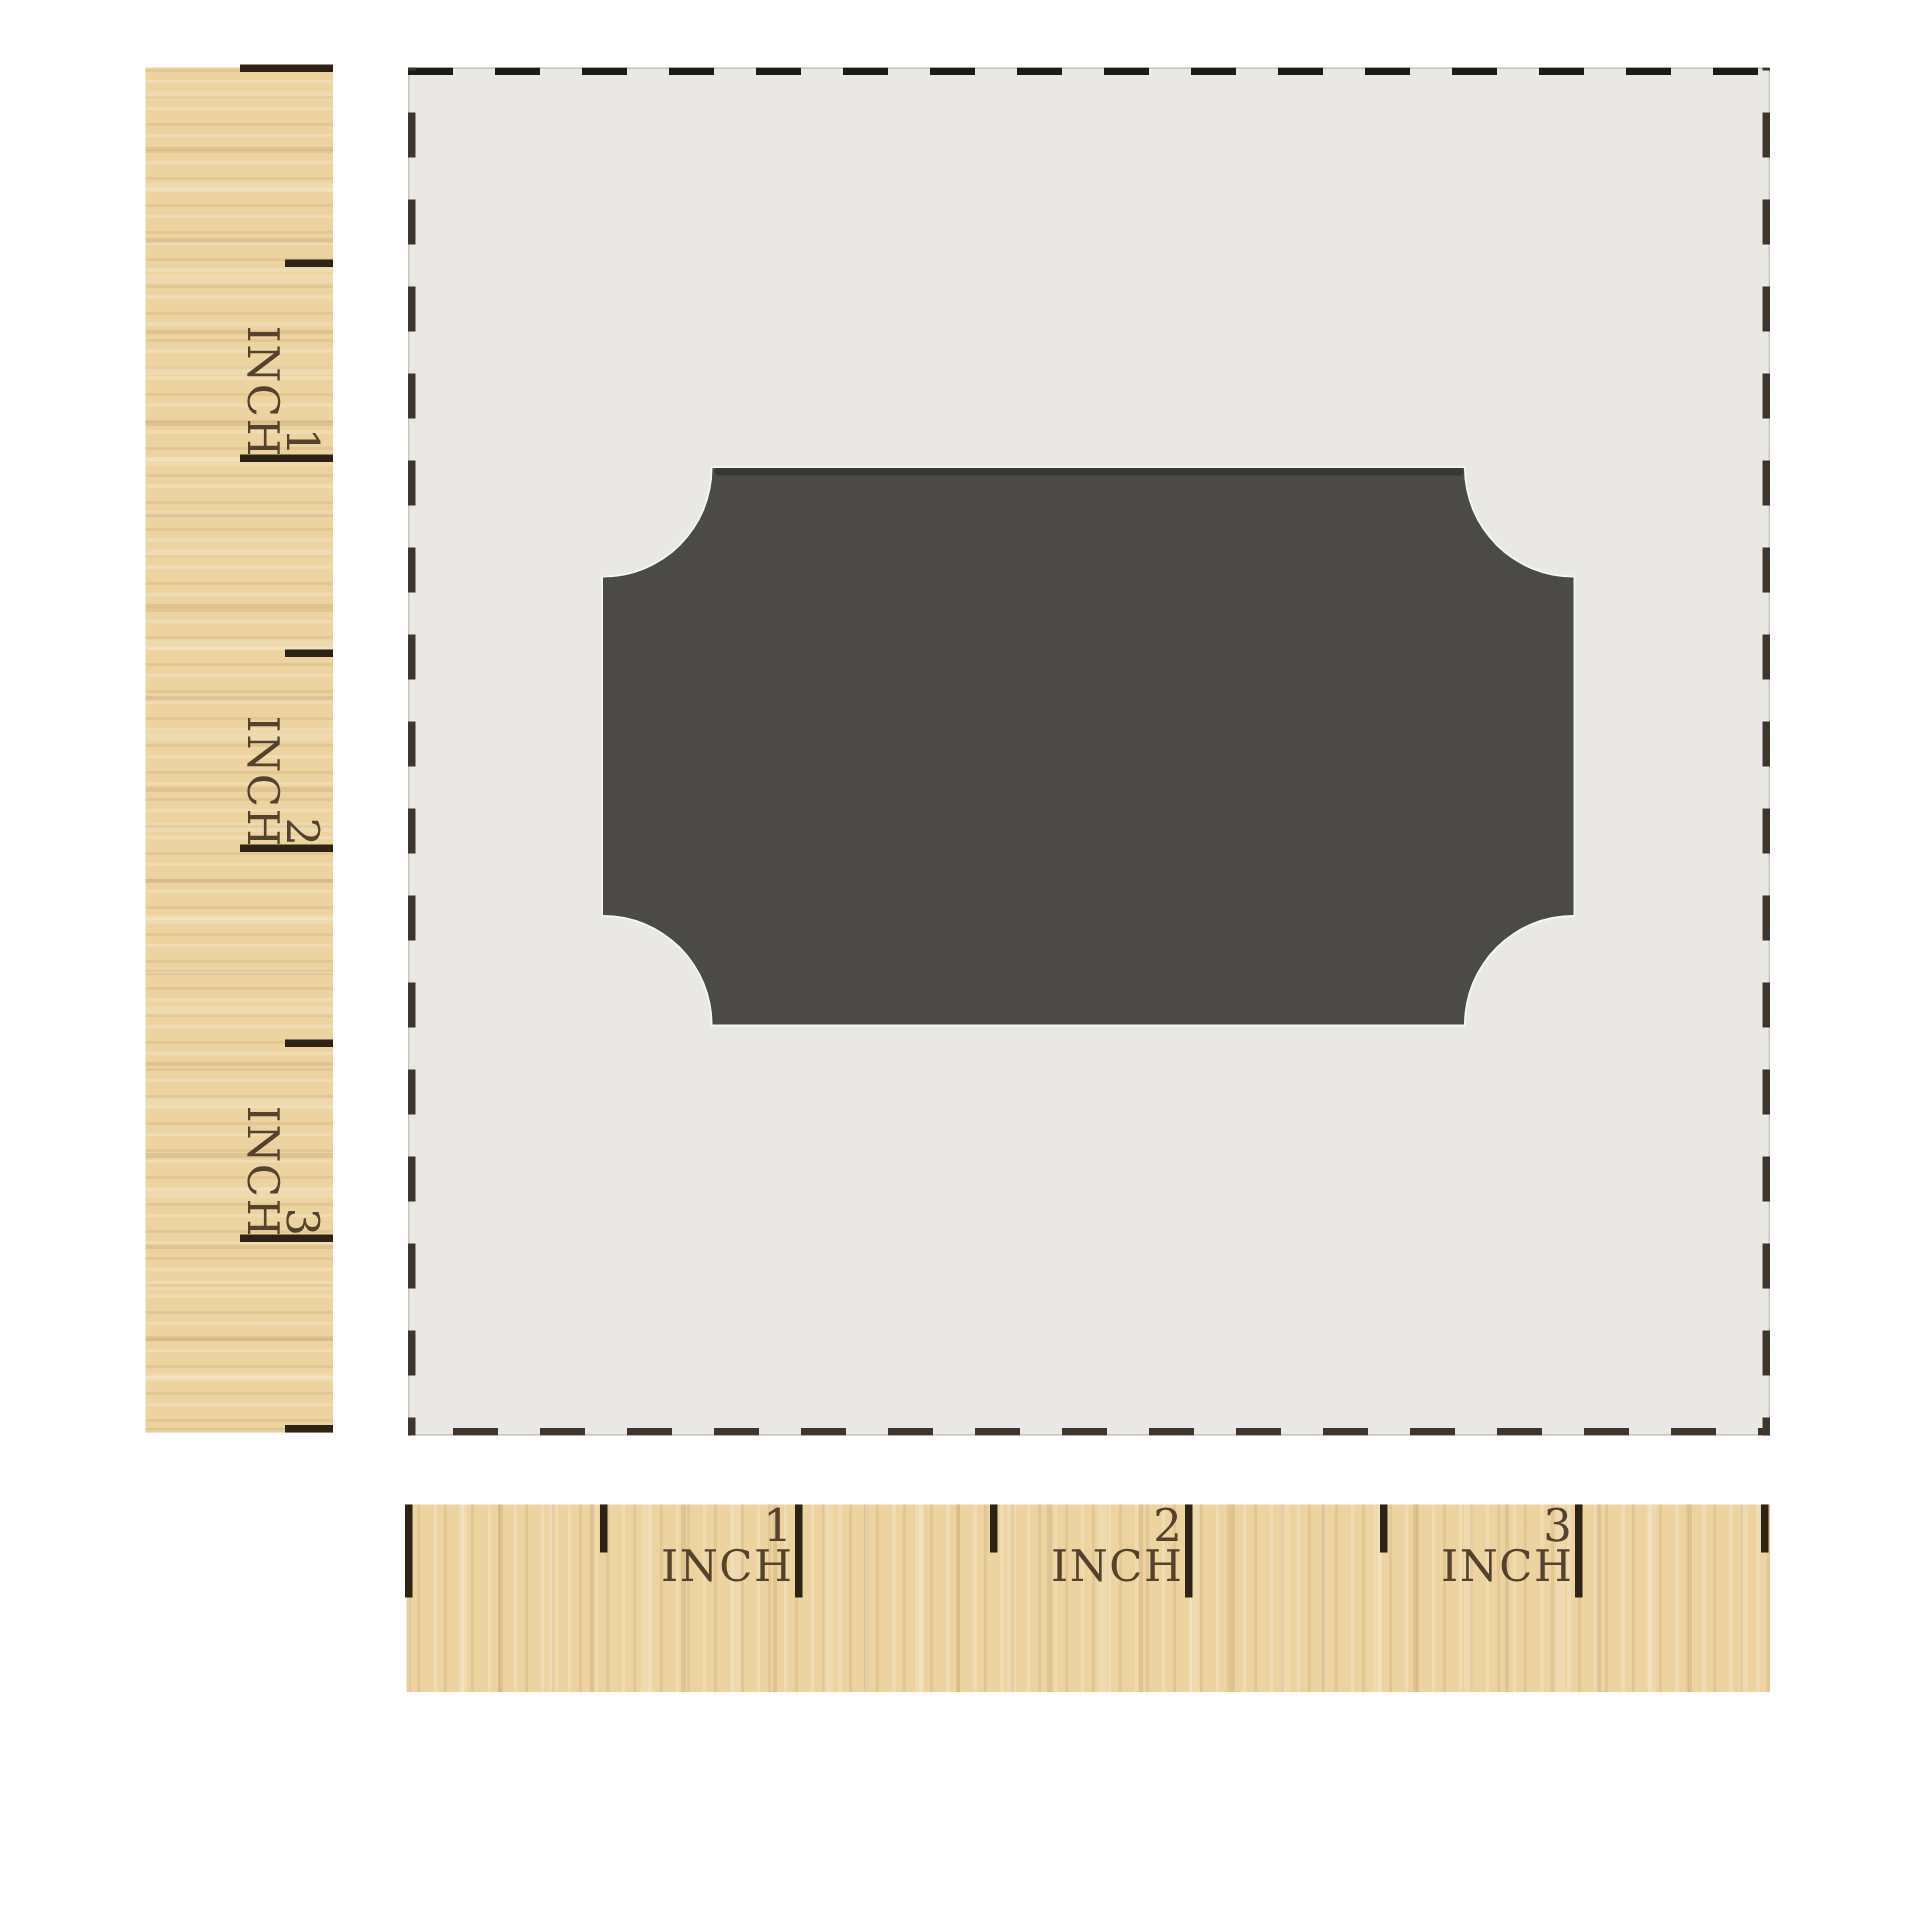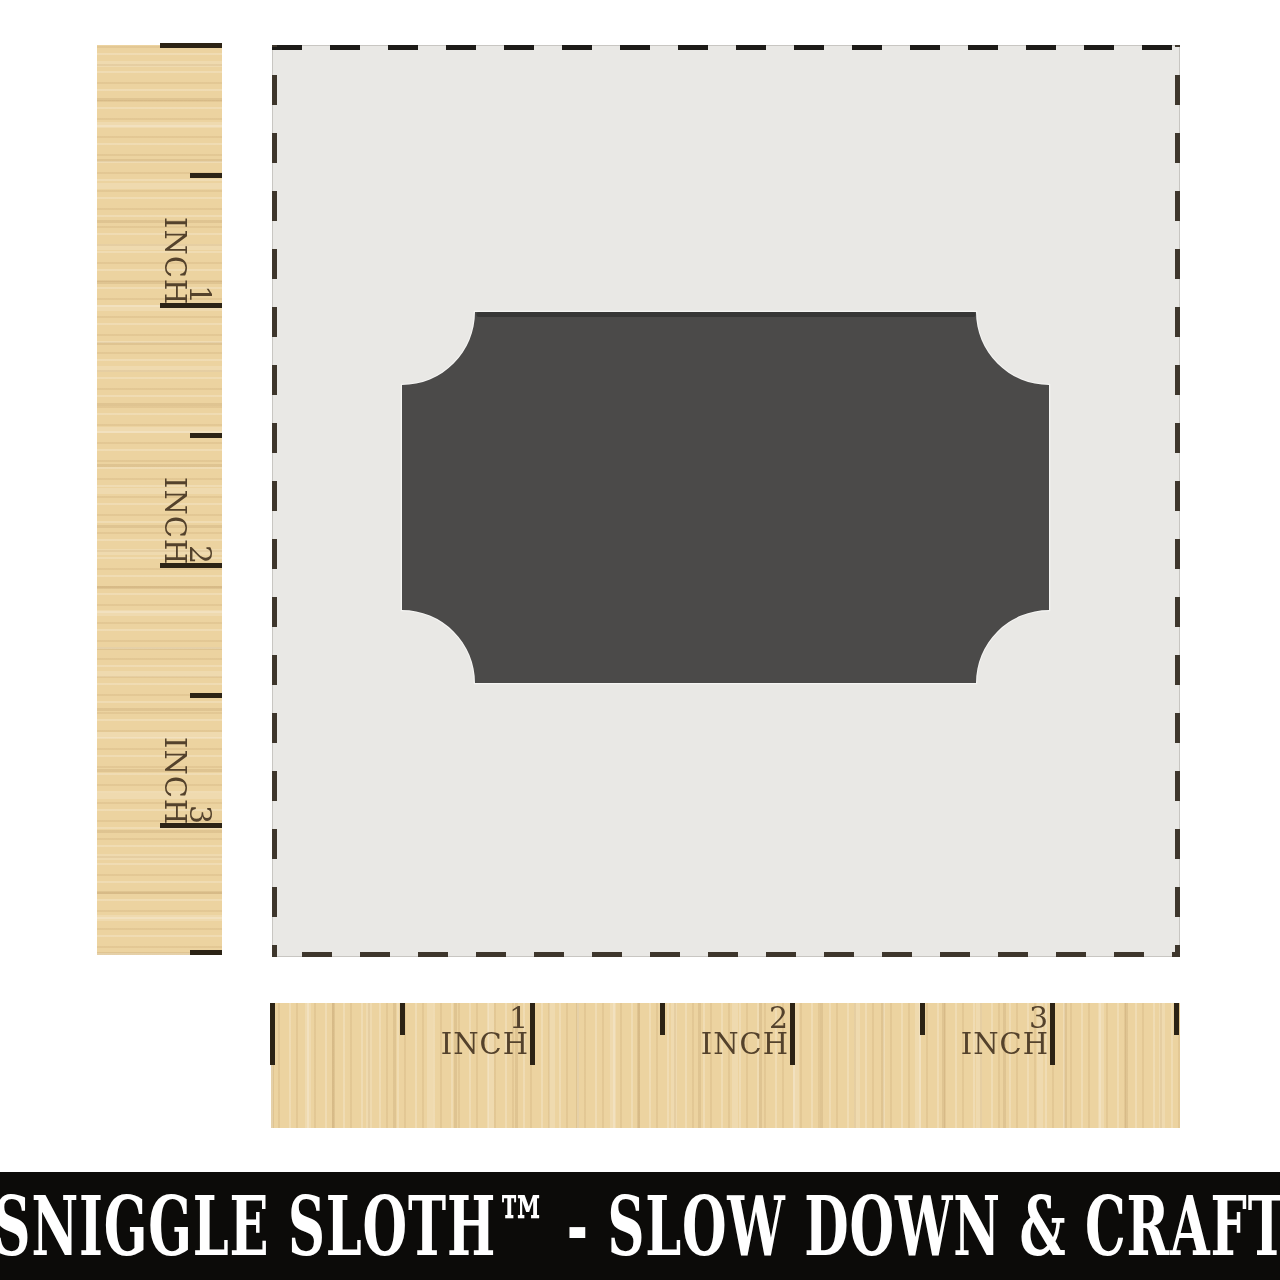--- a/index.html
+++ b/index.html
@@ -112,17 +112,14 @@
     <div class="hlabel" style="left:376px">
       <div class="num">2</div>
       <div class="unit">INCH</div>
     </div>
     <div class="hlabel" style="left:636px">
       <div class="num">3</div>
       <div class="unit">INCH</div>
     </div>
   </div>
 
-  <div class="footer">
-    <span>SNIGGLE SLOTH™ - SLOW DOWN &amp; CRAFT</span>
-  </div>
 
 </div>
 
 </body></html>

